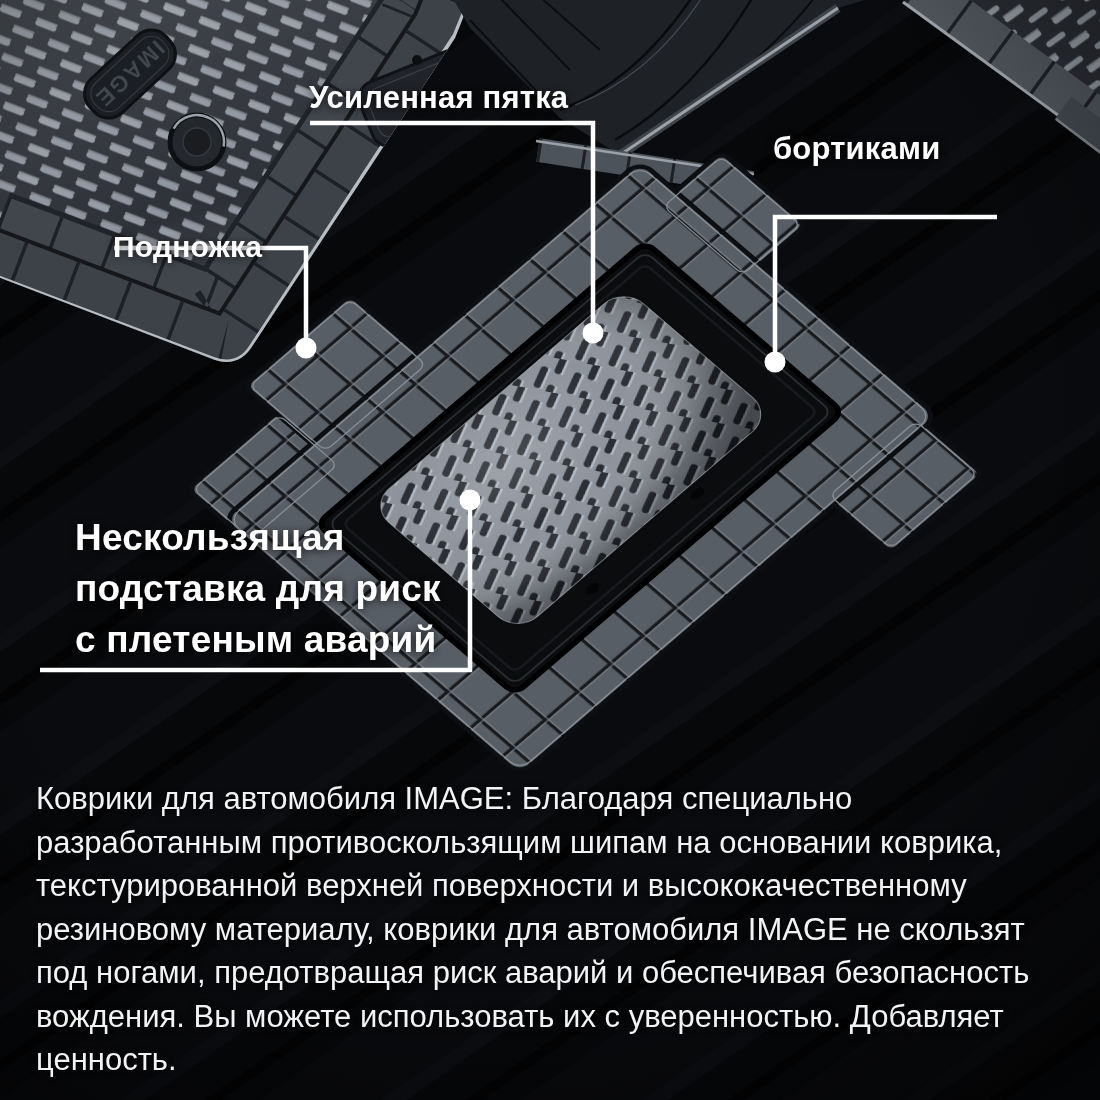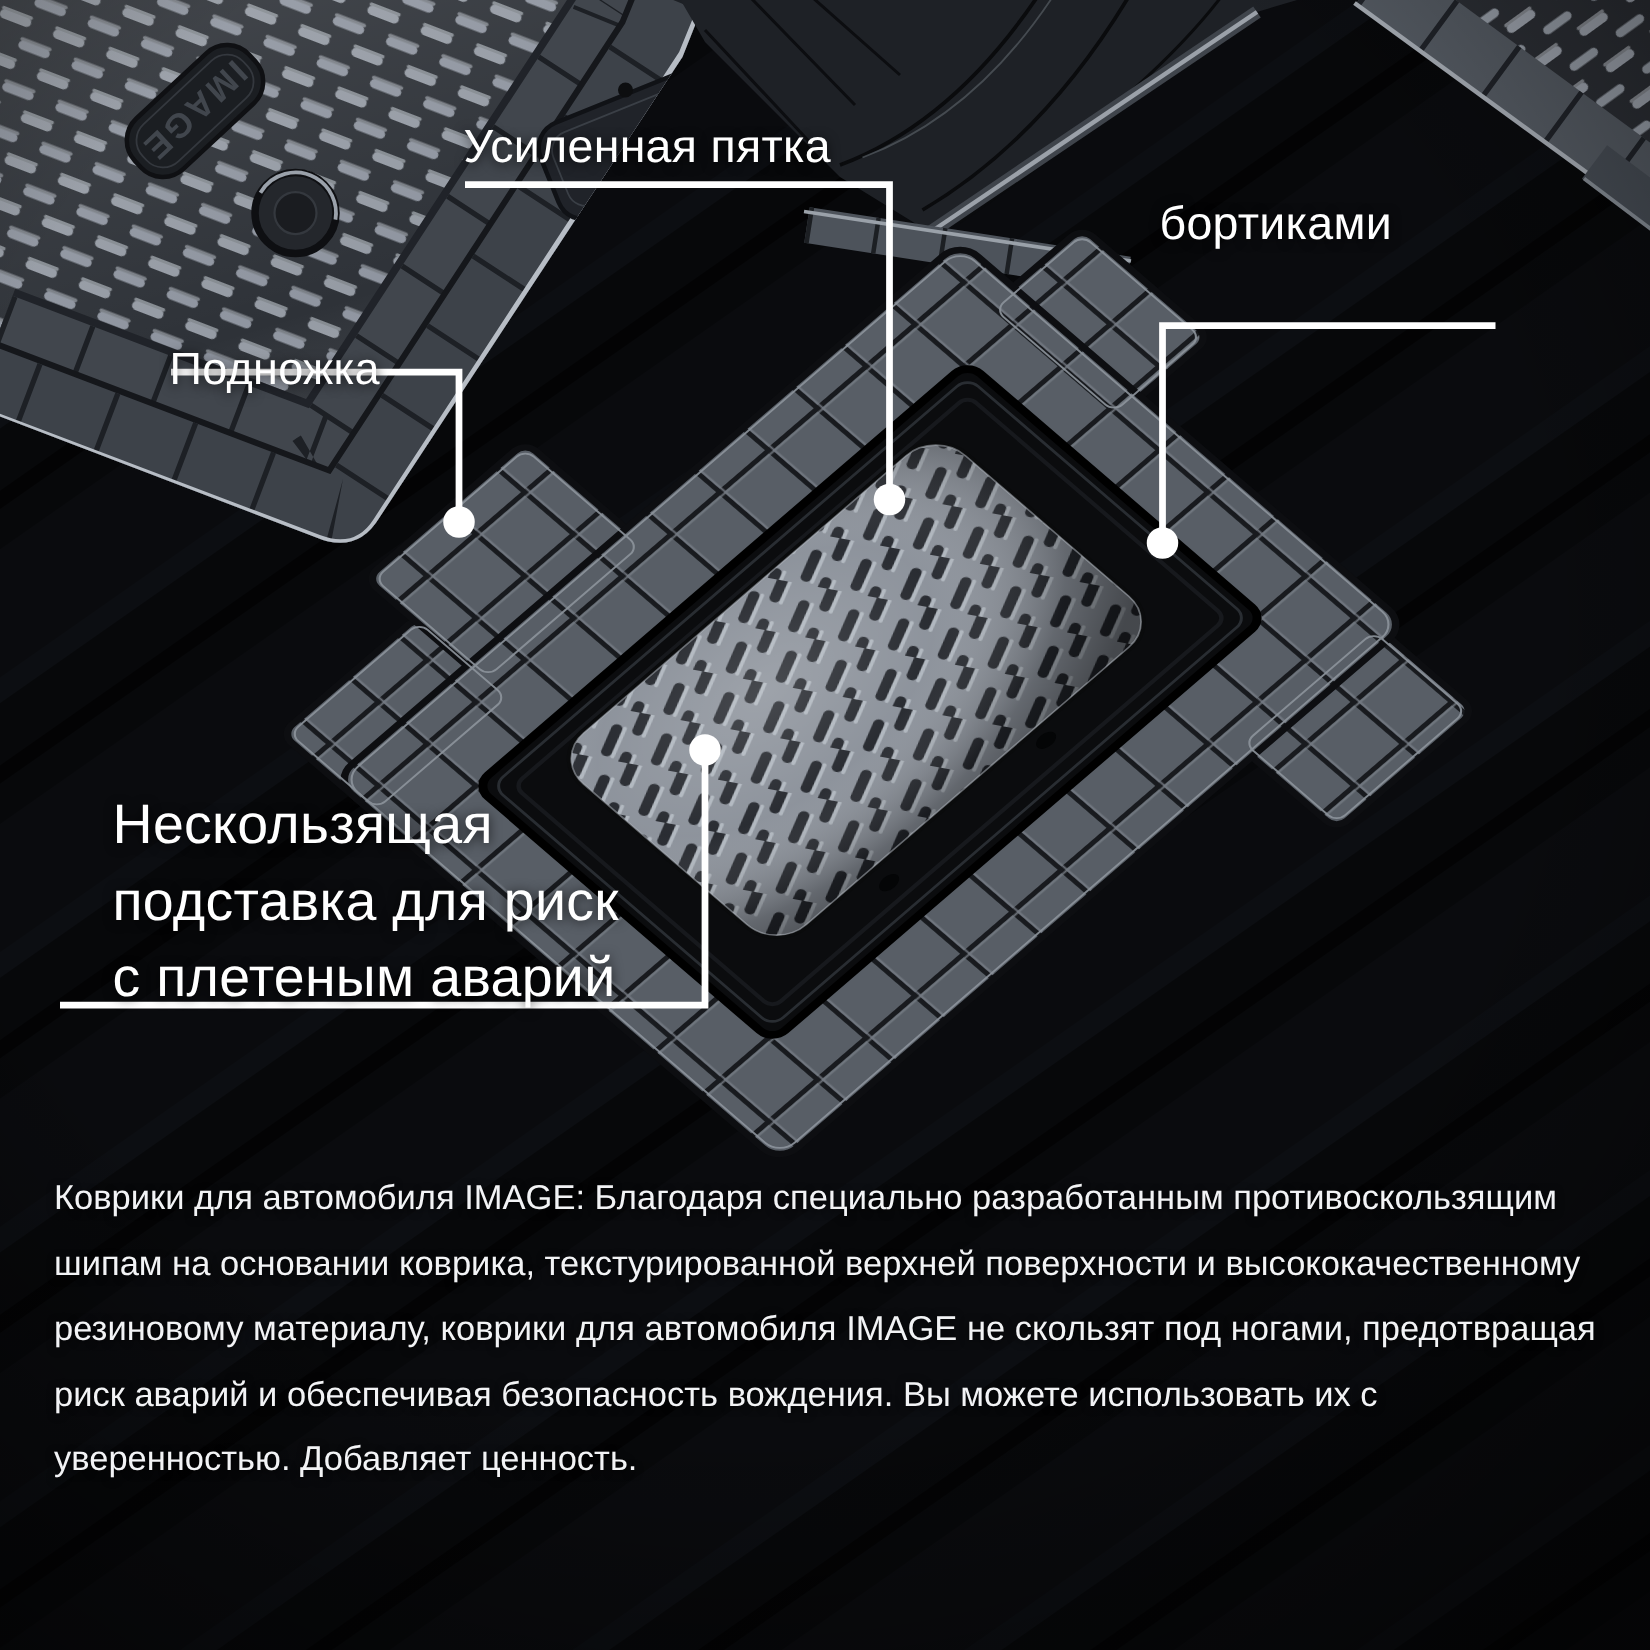--- a/index.html
+++ b/index.html
@@ -3,30 +3,30 @@
 <meta charset="utf-8">
 <style>
   html,body{margin:0;padding:0;background:#000;}
   #stage{
     position:relative;width:1100px;height:1100px;overflow:hidden;
     background:#060708;
     font-family:"Liberation Sans","DejaVu Sans",sans-serif;
   }
   #scene{position:absolute;left:0;top:0;width:1100px;height:1100px;display:block;}
   .callout-label{
-    position:absolute;color:#ffffff;font-weight:400;letter-spacing:.2px;
+    position:absolute;color:#ffffff;font-weight:700;letter-spacing:.2px;
     text-shadow:0 1px 8px rgba(0,0,0,.75);white-space:nowrap;
   }
   #label-heel{left:309px;top:78px;font-size:31px;line-height:40px;}
   #label-basin{left:773px;top:127px;font-size:31px;line-height:44px;}
   #label-footrest{left:113px;top:196px;font-size:30px;line-height:38px;margin-top:32px;}
-  #label-pad{left:75px;top:524px;font-size:37px;line-height:51px;}
+  #label-pad{left:75px;top:512px;font-size:37px;line-height:51px;}
   #description{
     position:absolute;left:36px;top:777px;width:1046px;
-    color:#f2f3f5;font-size:23px;line-height:43.5px;font-weight:400;
+    color:#f2f3f5;font-size:31px;line-height:43.5px;font-weight:400;
     text-shadow:0 1px 6px rgba(0,0,0,.8);
   }
 </style>
 </head>
 <body>
 
 <div id="stage">
 
   <svg id="scene" viewBox="0 0 1100 1100">
     <defs>

